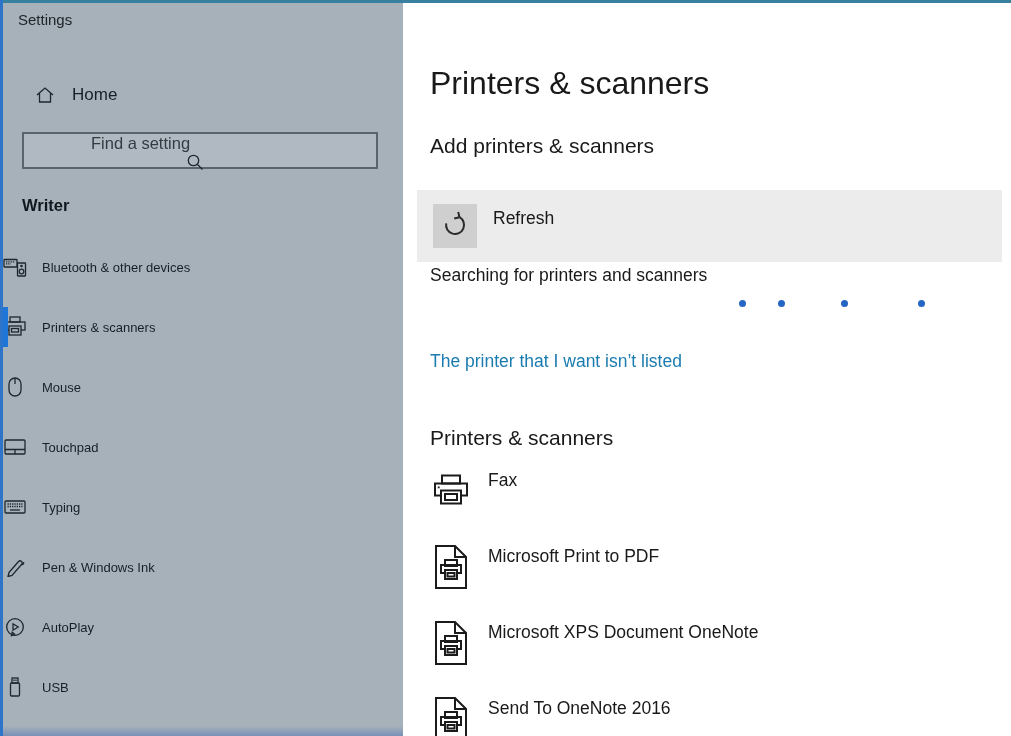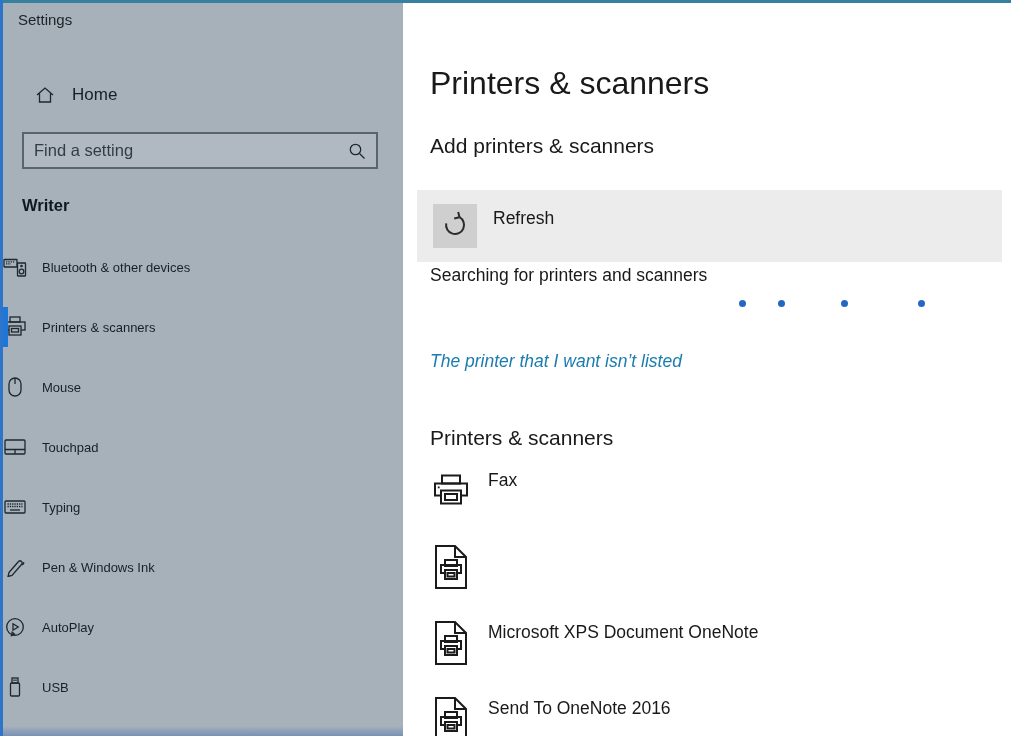--- a/index.html
+++ b/index.html
@@ -14,21 +14,21 @@
   
   .sidebar{position:absolute;left:3px;top:3px;width:400px;height:733px;background:var(--sidebar-bg,#a7b1ba);z-index:10;}
   .sidebar-bottom-tint{position:absolute;left:0;bottom:0;width:100%;height:10px;
     background:linear-gradient(180deg, rgba(90,125,185,0) 0%, rgba(80,118,180,0.55) 100%);}
   .app-title{position:absolute;left:15px;top:8px;font-size:15px;color:#1c2228;}
   .home-row{position:absolute;left:0;top:72px;width:100%;height:40px;display:flex;align-items:center;
     padding-left:30px;box-sizing:border-box;font-size:17px;color:#16202a;cursor:pointer;}
   .nav-icon{width:24px;display:flex;justify-content:center;align-items:center;flex:none;}
   .row-label{margin-left:15px;white-space:nowrap;}
   .search-box{position:absolute;left:19px;top:129px;width:356px;height:37px;border:2px solid #5a646e;
-    background:rgba(255,255,255,0.10);display:flex;align-items:center;box-sizing:border-box;}
+    background:rgba(255,255,255,0.10);display:flex;align-items:center;box-sizing:border-box;flex-direction:column;}
   .search-input{flex:1;min-width:0;border:none;background:transparent;font-size:16.5px;color:#2a3138;
     padding:0 8px 0 10px;font-family:inherit;outline:none;}
   .search-input::placeholder{color:#333b43;opacity:1;}
   .search-icon{margin-right:10px;display:flex;flex:none;}
   .section-heading{position:absolute;left:19px;top:193px;font-size:16.5px;font-weight:700;color:#10181f;}
   .nav{position:absolute;left:0;top:234px;width:100%;}
   .nav-item{height:60px;display:flex;align-items:center;box-sizing:border-box;
     font-size:13px;color:#16202a;position:relative;cursor:pointer;}
   .nav-item.selected::before{content:"";position:absolute;left:-3px;top:10px;width:8px;height:40px;
     background:var(--selection-bar,#1e76d8);}
@@ -40,21 +40,21 @@
   .add-heading{position:absolute;left:27px;top:131px;font-size:21px;font-weight:400;color:#191919;}
   .refresh-banner{position:absolute;left:14px;top:187px;width:585px;height:72px;
     background:var(--refresh-banner-bg,#ececec);cursor:pointer;}
   .refresh-square{position:absolute;left:16px;top:14px;width:44px;height:44px;
     background:var(--refresh-square-bg,#cfcfcf);display:flex;align-items:center;justify-content:center;}
   .refresh-label{position:absolute;left:76px;top:18px;font-size:17.5px;color:#191919;}
   .status-text{position:absolute;left:27px;top:262px;font-size:17.5px;color:#191919;}
   .dots{position:absolute;left:0;top:297px;width:100%;height:8px;}
   .dot{position:absolute;top:0;width:7px;height:7px;border-radius:50%;background:var(--progress-dot,#2566c5);}
   .dot:nth-child(1){left:336px}.dot:nth-child(2){left:375px}.dot:nth-child(3){left:438px}.dot:nth-child(4){left:515px}
-  .printer-link{position:absolute;left:27px;top:348px;font-size:17.5px;color:var(--link,#1b7cb0);cursor:pointer;font-style:italic;}
+  .printer-link{position:absolute;left:27px;top:348px;font-size:17.5px;color:var(--link,#1b7cb0);cursor:pointer;}
   .list-heading{position:absolute;left:27px;top:423px;font-size:21px;font-weight:400;color:#191919;}
   .printer-row{position:absolute;left:27px;width:560px;height:72px;display:flex;align-items:flex-start;cursor:pointer;}
   .printer-row.r0{top:465px}.printer-row.r1{top:541px}.printer-row.r2{top:617px}.printer-row.r3{top:693px}
   .picon-wrap{width:42px;flex:none;display:flex;justify-content:center;}
   .printer-name{margin-left:16px;margin-top:2px;font-size:17.5px;color:#191919;white-space:nowrap;}
   .micon{stroke:#1b1b1b;fill:none;stroke-width:2;}
 </style>
 </head>
 <body>
 
@@ -218,20 +218,21 @@
       <span class="picon-wrap">
         <svg width="34" height="46" viewBox="0 0 34 46">
           <path class="micon" d="M2 2 H21 L32 13 V44 H2 Z"></path>
           <path class="micon" d="M21 2 V13 H32"></path>
           <rect class="micon" x="11" y="16" width="12" height="6"></rect>
           <rect class="micon" x="7" y="21" width="20" height="8"></rect>
           <rect x="11" y="26" width="12" height="9" fill="#fff" stroke="#1b1b1b" stroke-width="2"></rect>
           <rect class="micon" x="13.5" y="29" width="7" height="3.5" stroke-width="1.6"></rect>
         </svg>
       </span>
+      <span class="printer-name">Microsoft Print to PDF</span>
     </div>
 
     <div class="printer-row r2">
       <span class="picon-wrap">
         <svg width="34" height="46" viewBox="0 0 34 46">
           <path class="micon" d="M2 2 H21 L32 13 V44 H2 Z"></path>
           <path class="micon" d="M21 2 V13 H32"></path>
           <rect class="micon" x="11" y="16" width="12" height="6"></rect>
           <rect class="micon" x="7" y="21" width="20" height="8"></rect>
           <rect x="11" y="26" width="12" height="9" fill="#fff" stroke="#1b1b1b" stroke-width="2"></rect>

